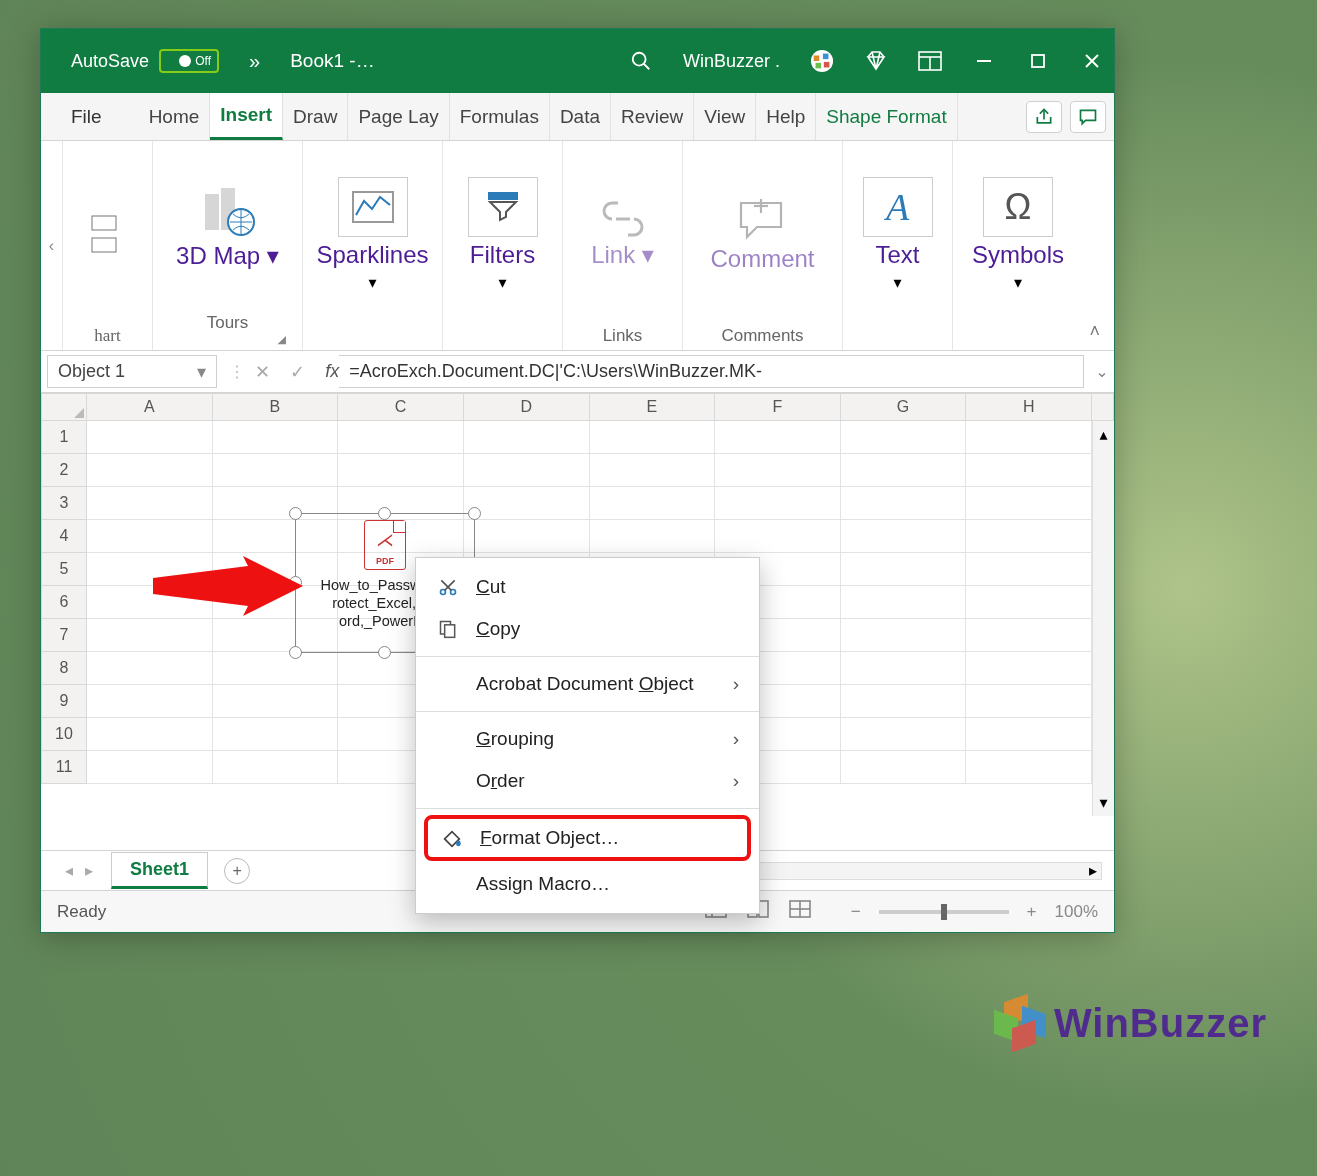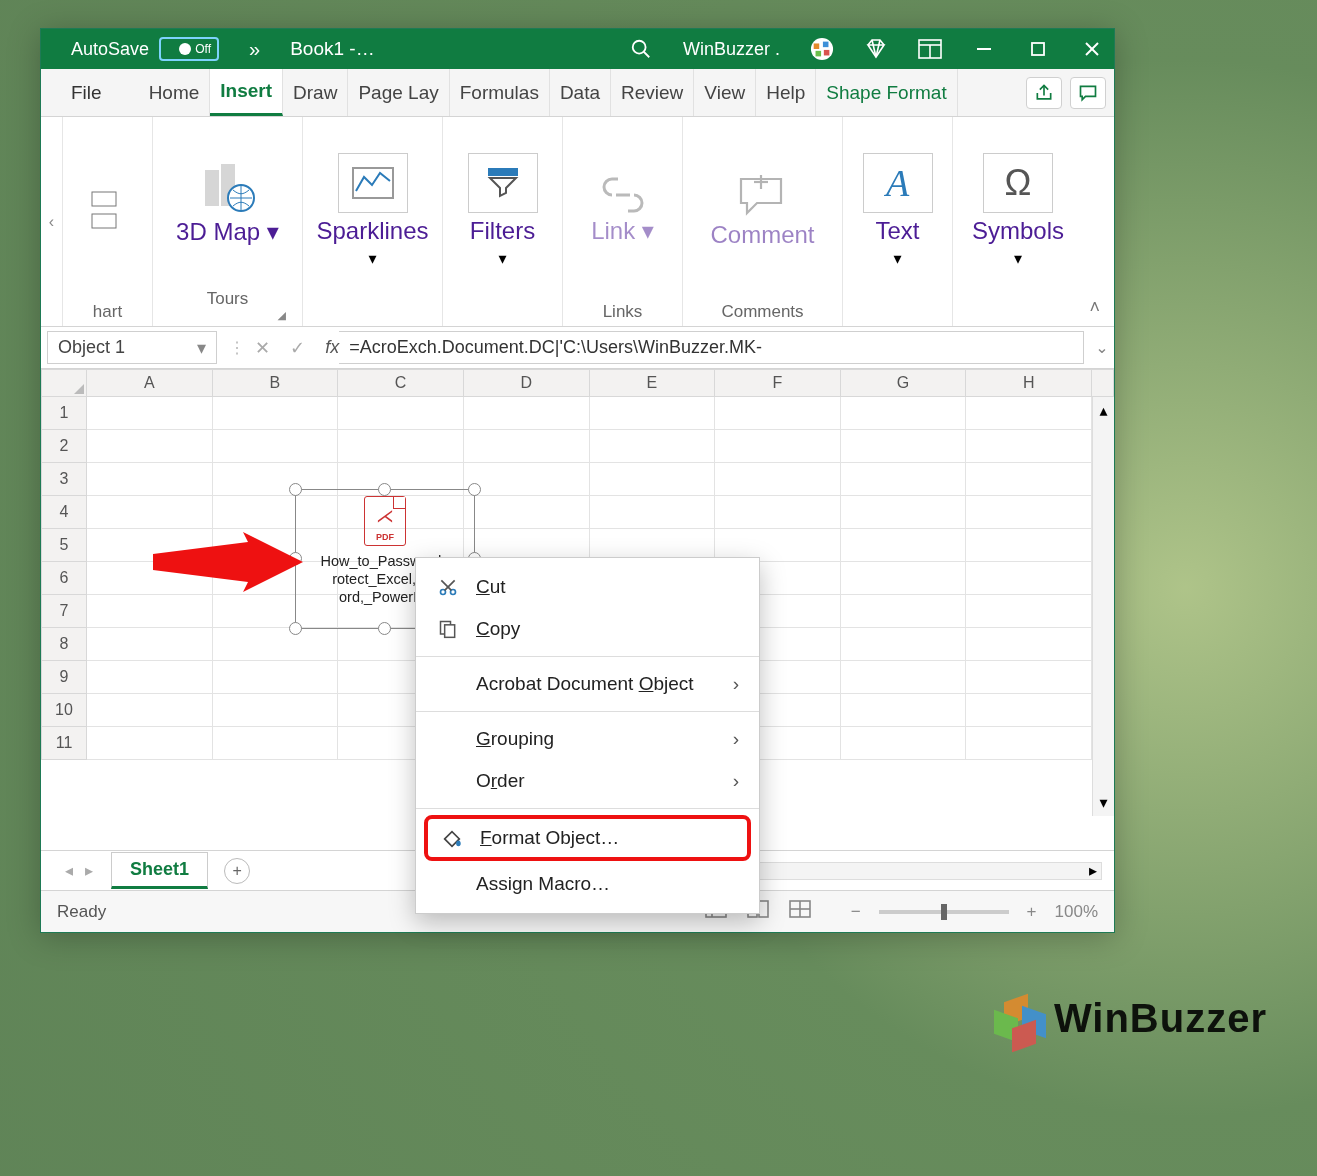--- a/index.html
+++ b/index.html
@@ -18,30 +18,30 @@
     left: 40px; top: 28px;
     width: 1075px; height: 905px;
     background: #fff;
     border: 1px solid #1e7a55;
     box-shadow: 0 4px 30px rgba(0,0,0,.25);
     display: flex;
     flex-direction: column;
   }
   
   .titlebar {
-    height: 40px;
+    height: 64px;
     background: #107c41;
     color: #fff;
     display: flex;
     align-items: center;
     padding: 0 10px;
   }
   .autosave { display: flex; align-items: center; gap: 10px; font-size: 18px; margin-left: 20px; }
   .toggle {
-    width: 60px; height: 24px; border: 2px solid #7dd3fc; border-radius: 4px;
+    width: 60px; height: 24px; border: 2px solid #84cc16; border-radius: 4px;
     display: flex; align-items: center; padding: 0 6px; justify-content: flex-end;
     font-size: 12px; gap:4px;
   }
   .toggle .knob { width: 12px; height: 12px; border-radius: 50%; background: #fff; }
   .title-spacer { flex: 1; }
   .title-center { display: flex; align-items: center; gap: 30px; font-size: 18px; }
   .winctl { display: flex; align-items: center; gap: 30px; margin-left: 30px; }
   .winctl .btn, .title-center .btn { width:24px; height:24px; display:flex; align-items:center; justify-content:center; }
   .chev { font-size: 20px; }
   
@@ -183,22 +183,22 @@
   .ctxitem .ic { width:24px; display:flex; justify-content:center; color:#555; font-size:18px;}
   .ctxitem .arr { margin-left:auto; color:#555;}
   .ctxsep { height:1px; background:#ddd; margin:6px 0;}
   .ctxitem.highlight {
     border:4px solid #e11; border-radius:8px; margin:2px 8px; padding:8px 12px;
   }
   .u { text-decoration: underline; }
   
   .watermark {
     position:absolute; right:50px; bottom:130px;
-    display:flex; align-items:flex-start; gap:10px;
-    color:#000000; font-size:40px; font-weight:600;
+    display:flex; align-items:flex-end; gap:10px;
+    color:#4c1d95; font-size:40px; font-weight:600;
     opacity:.88; letter-spacing:1px;
   }
   .watermark .cube { width:50px;height:50px; position:relative;}
   .watermark .cube span{position:absolute;}
   .wc1{width:24px;height:24px;background:#e28a2b;left:10px;top:2px;transform:skewY(-20deg);}
   .wc2{width:24px;height:24px;background:#3d90d8;left:28px;top:14px;transform:skewY(20deg);}
   .wc3{width:24px;height:24px;background:#6bbf4b;left:0px;top:18px;transform:skewY(20deg);}
   .wc4{width:24px;height:24px;background:#d9534f;left:18px;top:28px;transform:skewY(-20deg);}
 </style>
 </head>
@@ -293,21 +293,21 @@
       <div class="rbtn">
         <svg width="20" height="20" viewBox="0 0 24 24" fill="none" stroke="#107c41" stroke-width="2">
             <path d="M3 4h18v12H9l-4 4v-4H3z"></path>
           </svg>
       </div>
     </div>
   </div>
 
   <div class="ribbon">
     <div class="scroll-left">‹</div>
-    <div class="rgroup" style="width:90px;">
+    <div class="rgroup" style="width:90px;font-family:Liberation Serif, serif;">
       <div class="gbody">
         <svg width="40" height="50">
             <rect x="4" y="6" width="24" height="14" fill="none" stroke="#777"></rect>
             <rect x="4" y="28" width="24" height="14" fill="none" stroke="#777"></rect>
           </svg>
       </div>
       <div class="glabel">hart</div>
     </div>
     <div class="rgroup" style="width:150px;">
       <div class="gbody">

